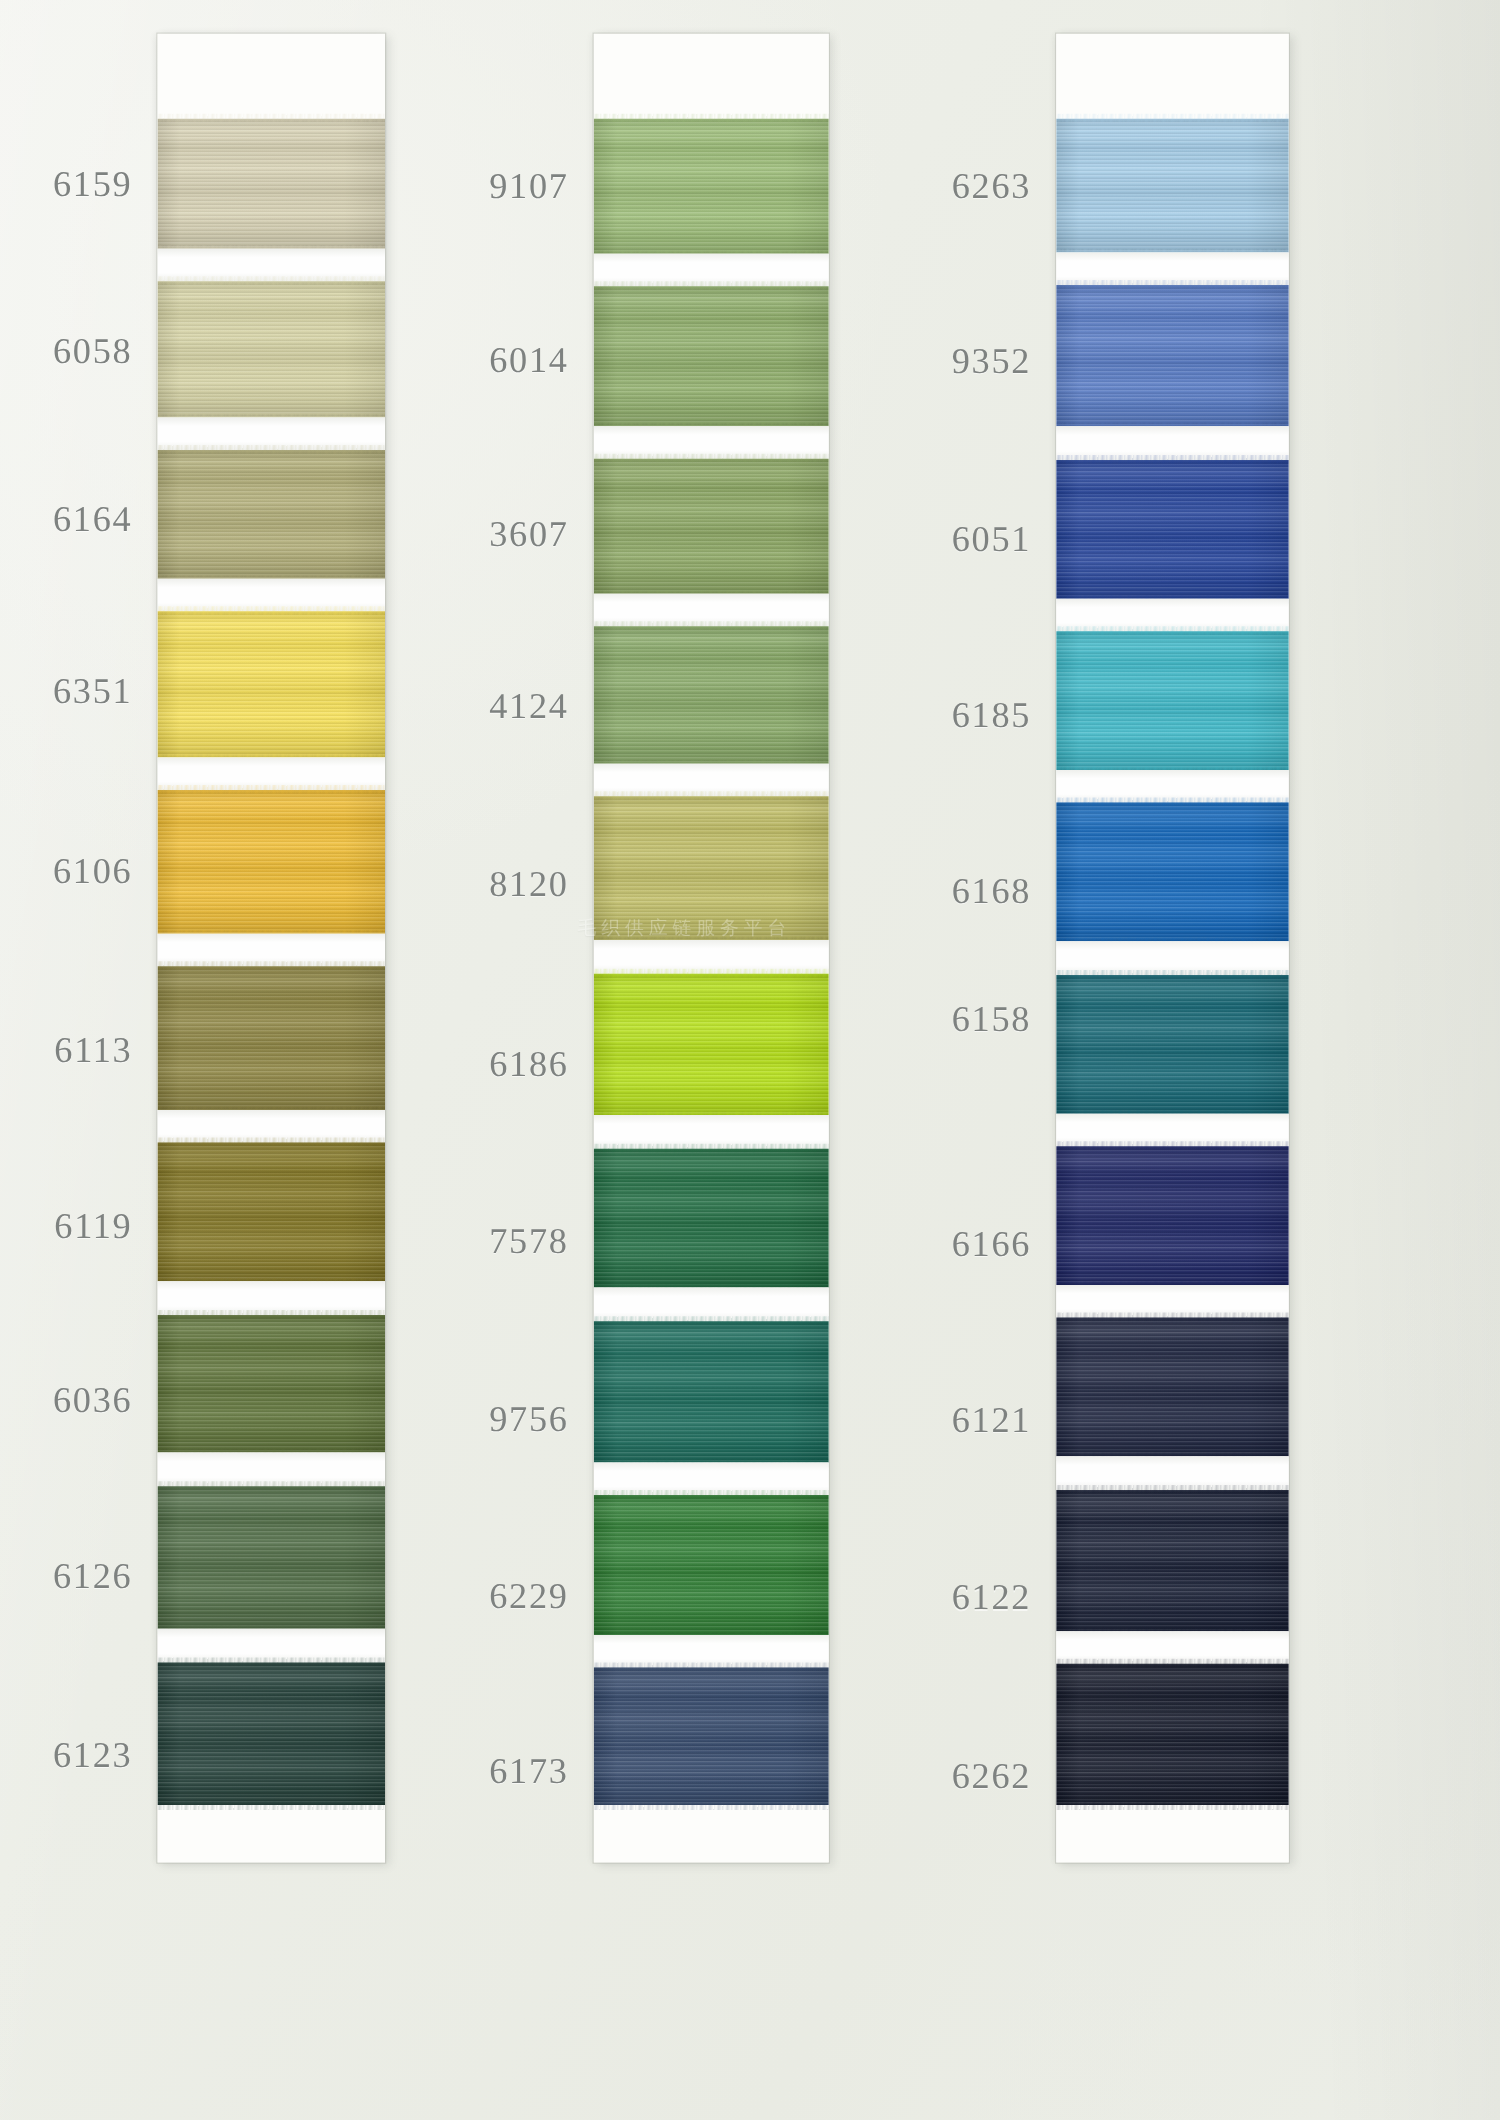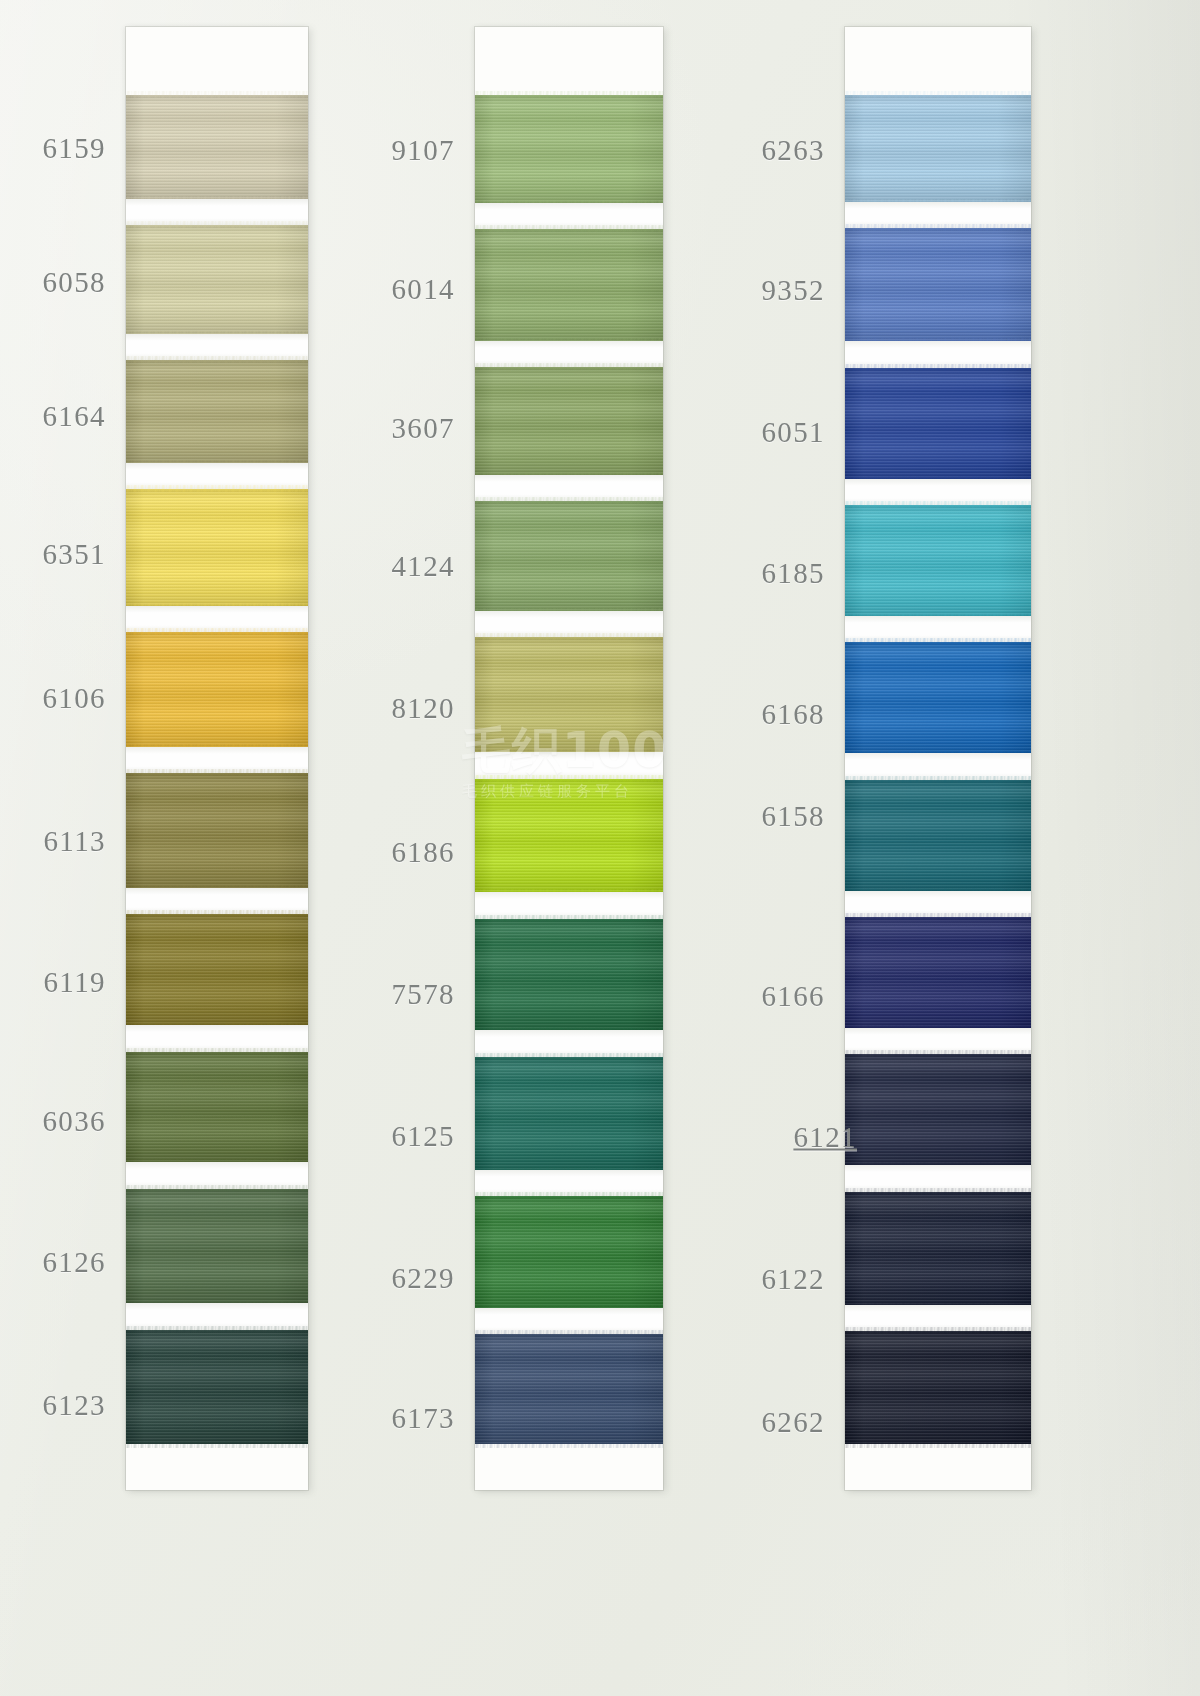--- a/index.html
+++ b/index.html
@@ -355,31 +355,30 @@
     <div class="code-label" style="top: 1121px; left: -64px; width: 170px;">6036</div>
     <div class="code-label" style="top: 1262px; left: -64px; width: 170px;">6126</div>
     <div class="code-label" style="top: 1405px; left: -64px; width: 170px;">6123</div>
     <div class="code-label" style="top: 150px; left: 285px; width: 170px;">9107</div>
     <div class="code-label" style="top: 289px; left: 285px; width: 170px;">6014</div>
     <div class="code-label" style="top: 428px; left: 285px; width: 170px;">3607</div>
     <div class="code-label" style="top: 566px; left: 285px; width: 170px;">4124</div>
     <div class="code-label" style="top: 708px; left: 285px; width: 170px;">8120</div>
     <div class="code-label" style="top: 852px; left: 285px; width: 170px;">6186</div>
     <div class="code-label" style="top: 994px; left: 285px; width: 170px;">7578</div>
-    <div class="code-label" style="top: 1136px; left: 285px; width: 170px;">6125</div>
+    <div class="code-label" style="top: 1136px; left: 285px; width: 170px;">9756</div>
     <div class="code-label" style="top: 1278px; left: 285px; width: 170px;">6229</div>
     <div class="code-label" style="top: 1418px; left: 285px; width: 170px;">6173</div>
     <div class="code-label" style="top: 150px; left: 655px; width: 170px;">6263</div>
     <div class="code-label" style="top: 290px; left: 655px; width: 170px;">9352</div>
     <div class="code-label" style="top: 432px; left: 655px; width: 170px;">6051</div>
     <div class="code-label" style="top: 573px; left: 655px; width: 170px;">6185</div>
     <div class="code-label" style="top: 714px; left: 655px; width: 170px;">6168</div>
     <div class="code-label" style="top: 816px; left: 655px; width: 170px;">6158</div>
     <div class="code-label" style="top: 996px; left: 655px; width: 170px;">6166</div>
-    <div class="code-label" style="top: 1137px; left: 687px; width: 170px; text-decoration: underline;">6121</div>
+    <div class="code-label" style="top: 1137px; left: 655px; width: 170px;">6121</div>
     <div class="code-label" style="top: 1279px; left: 655px; width: 170px;">6122</div>
     <div class="code-label" style="top: 1422px; left: 655px; width: 170px;">6262</div>
   </div>
 
 <div id="watermark">
-  <div class="wm-main">毛织100</div>
   <div class="wm-sub">毛织供应链服务平台</div>
 </div>
 
 </body></html>

